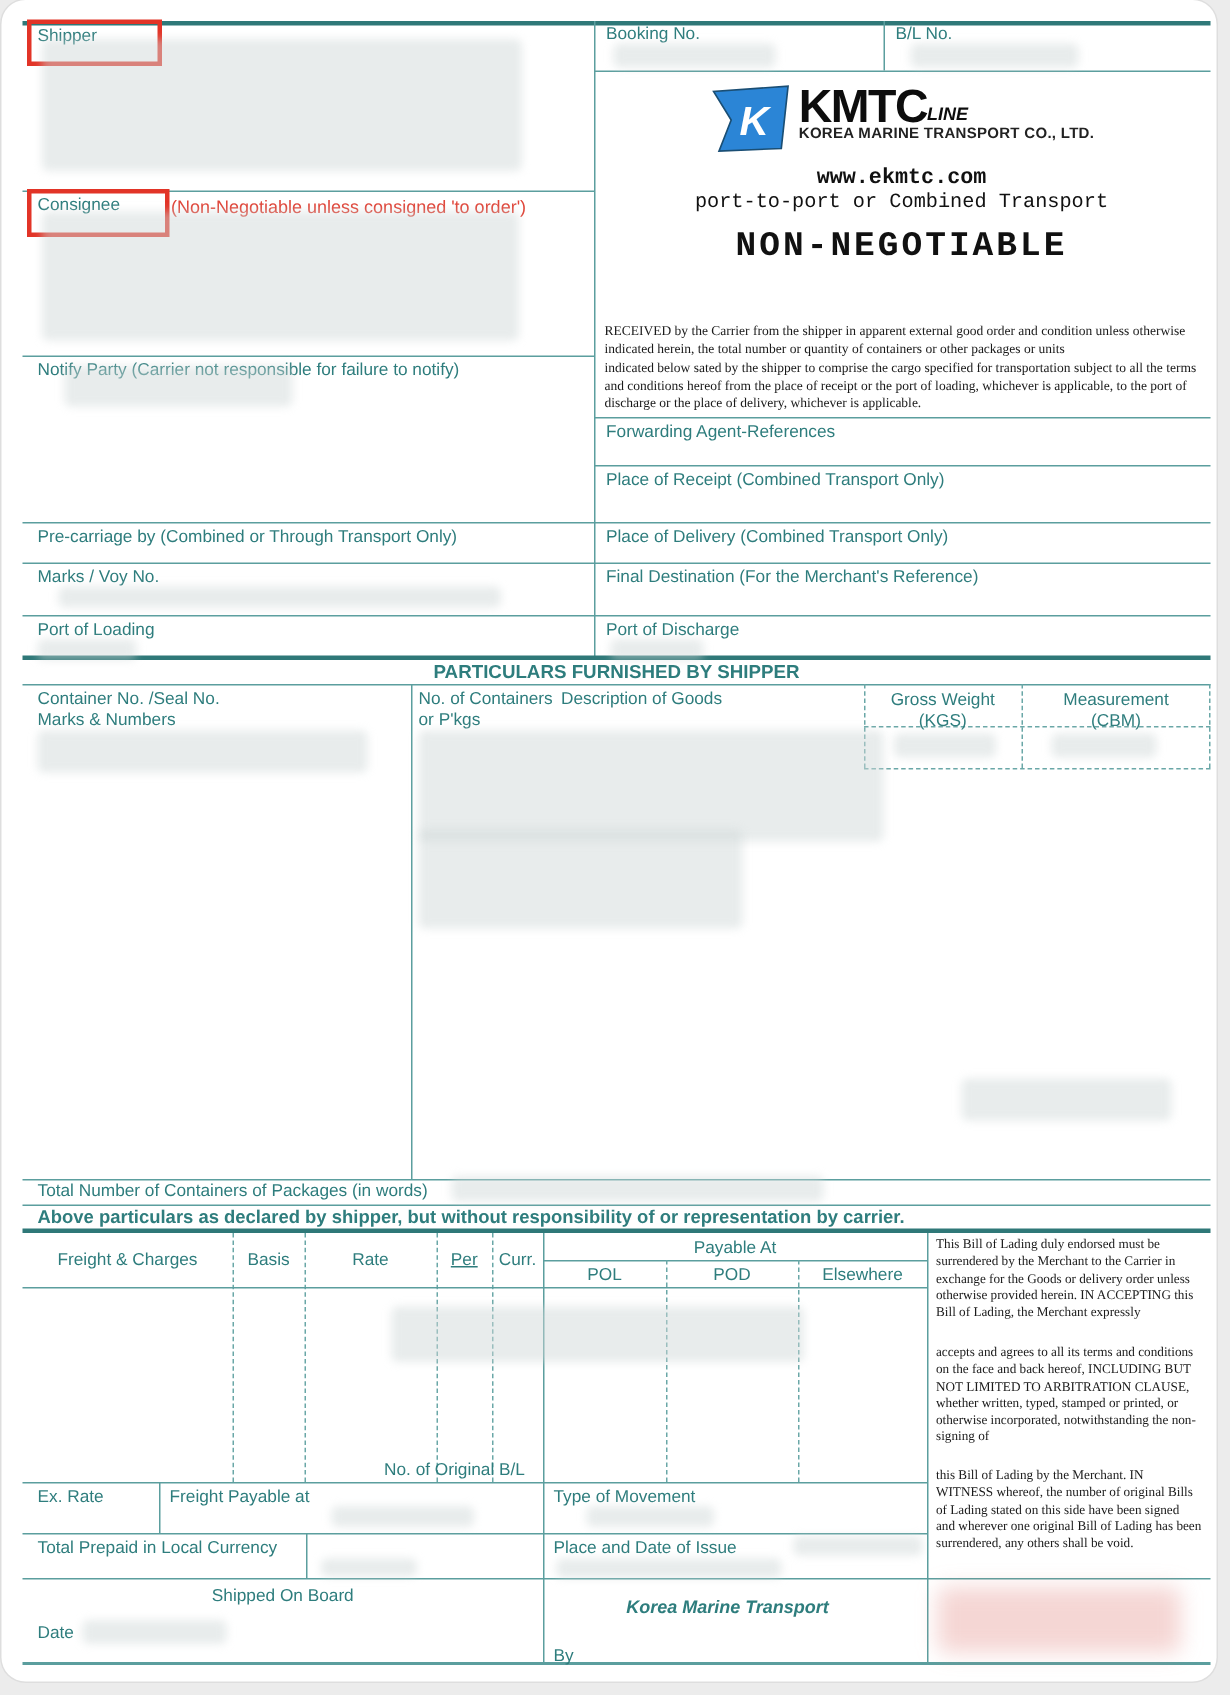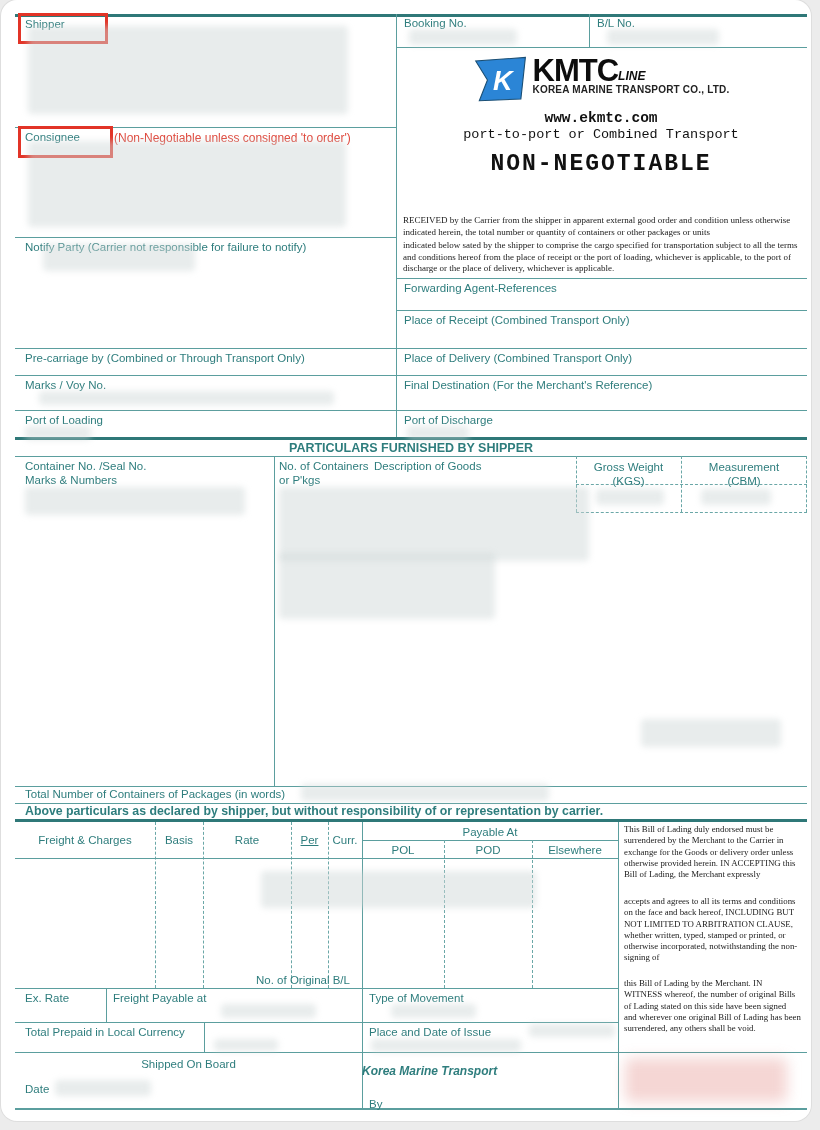--- a/index.html
+++ b/index.html
@@ -181,17 +181,17 @@
   <div class="lbl" style="left:211px;top:974px;margin-left:44px;">No. of Original B/L</div>
   <div class="redact" style="left:213px;top:1039px;width:64px;height:12px;"></div>
   <div class="lbl" style="left:368px;top:1026px;">Place and Date of Issue</div>
   <div class="redact" style="left:528px;top:1024px;width:86px;height:13px;"></div>
   <div class="redact" style="left:370px;top:1039px;width:150px;height:13px;"></div>
 
   <div class="abs lbl2 center" style="left:14px;top:1057px;width:347px;">Shipped On Board</div>
   <div class="lbl" style="left:24px;top:1083px;">Date</div>
   <div class="redact" style="left:54px;top:1080px;width:96px;height:16px;"></div>
 
-  <div class="abs" style="left:361px;top:1064px;width:246px;text-align:left;color:#2e7d7d;font-weight:bold;font-style:italic;font-size:12px;">Korea Marine Transport</div>
+  <div class="abs" style="left:361px;top:1064px;width:246px;text-align:center;color:#2e7d7d;font-weight:bold;font-style:italic;font-size:12px;">Korea Marine Transport</div>
   <div class="lbl" style="left:368px;top:1098px;">By</div>
 
   <div class="stamp" style="left:624px;top:1058px;width:162px;height:44px;"></div>
 </div>
 
 </body></html>

